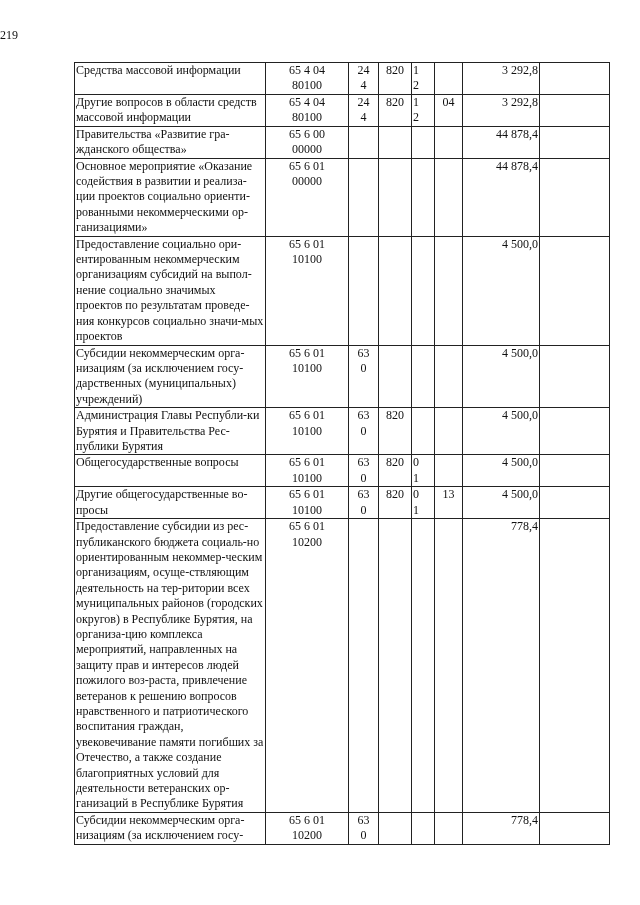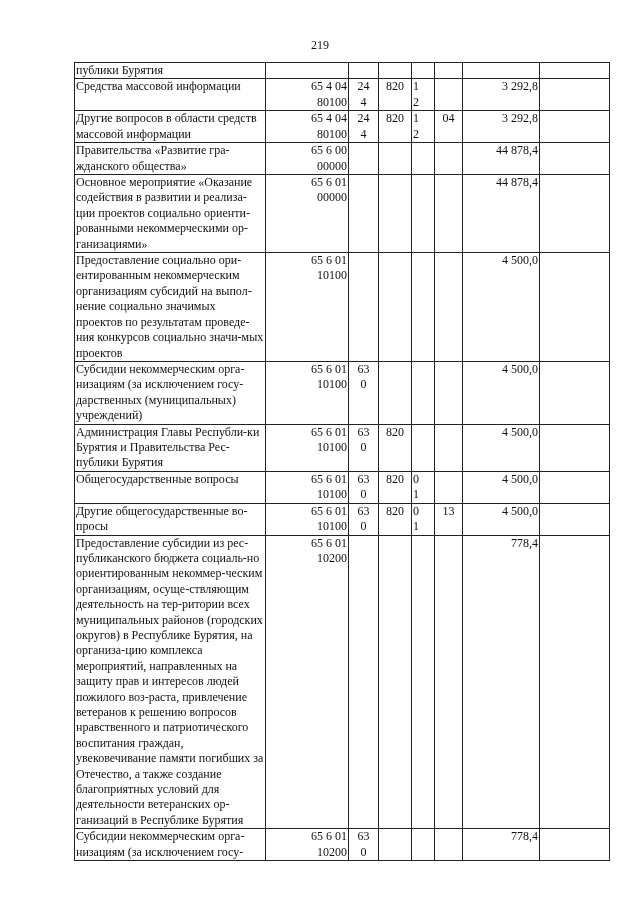--- a/index.html
+++ b/index.html
@@ -1,25 +1,25 @@
 <!DOCTYPE html>
 <html><head>
   <meta charset="utf-8">
   <style>
     html, body { margin: 0; padding: 0; background: #ffffff; }
     body { width: 640px; height: 905px; position: relative; overflow: hidden;
            font-family: "Liberation Serif", "DejaVu Serif", serif; color: #111; }
-    .page-number { position: absolute; top: 38px; left: 0; width: 640px; text-align: center;
+    .page-number { position: absolute; top: 28px; left: 0; width: 640px; text-align: left;
                    font-size: 12px; }
     table.budget { position: absolute; top: 62px; left: 74px; border-collapse: collapse;
                    table-layout: fixed; width: 535px; font-size: 12px; line-height: 15.4px; }
     table.budget td { border: 1.3px solid #222; vertical-align: top; padding: 0 1px 0 1px;
                       overflow: hidden; word-wrap: break-word; }
     td.c-name { text-align: left; }
-    td.c-csr { text-align: right; }
+    td.c-csr { text-align: center; }
     td.c-vr { text-align: center; padding-left: 6px; padding-right: 0; }
     td.c-grbs { text-align: center; }
     td.c-rz { text-align: left; padding-left: 6px; }
     td.c-pr { text-align: center; margin-top: 40px; }
     td.c-sum { text-align: right; padding-right: 6px; }
     td.c-extra { }
     .cell-line { display: block; white-space: pre-line; }
   </style>
 </head>
 <body>
@@ -32,46 +32,20 @@
     <col style="width:83px">
     <col style="width:30px">
     <col style="width:33px">
     <col style="width:23px">
     <col style="width:28px">
     <col style="width:77px">
     <col style="width:70px">
   </colgroup>
   <tbody id="table-body">
 
-  <tr style="height: 15px;">
-        <td class="c-name">
-          <span class="cell-line">публики Бурятия</span>
-        </td>
-        <td class="c-csr">
-          <span class="cell-line"></span>
-        </td>
-        <td class="c-vr">
-          <span class="cell-line"></span>
-        </td>
-        <td class="c-grbs">
-          <span class="cell-line"></span>
-        </td>
-        <td class="c-rz">
-          <span class="cell-line"></span>
-        </td>
-        <td class="c-pr">
-          <span class="cell-line"></span>
-        </td>
-        <td class="c-sum">
-          <span class="cell-line"></span>
-        </td>
-        <td class="c-extra">
-          <span class="cell-line"></span>
-        </td>
-      </tr>
       <tr style="height: 31px;">
         <td class="c-name">
           <span class="cell-line">Средства массовой информации</span>
         </td>
         <td class="c-csr">
           <span class="cell-line">65 4 04
 80100</span>
         </td>
         <td class="c-vr">
           <span class="cell-line">24

